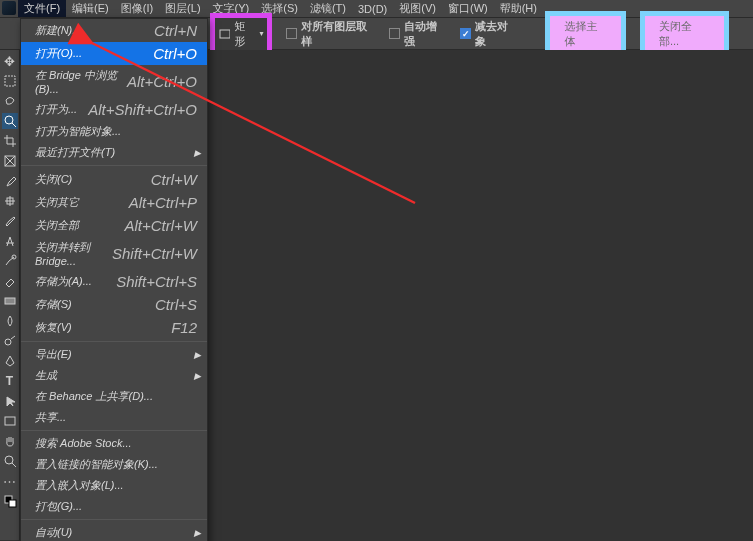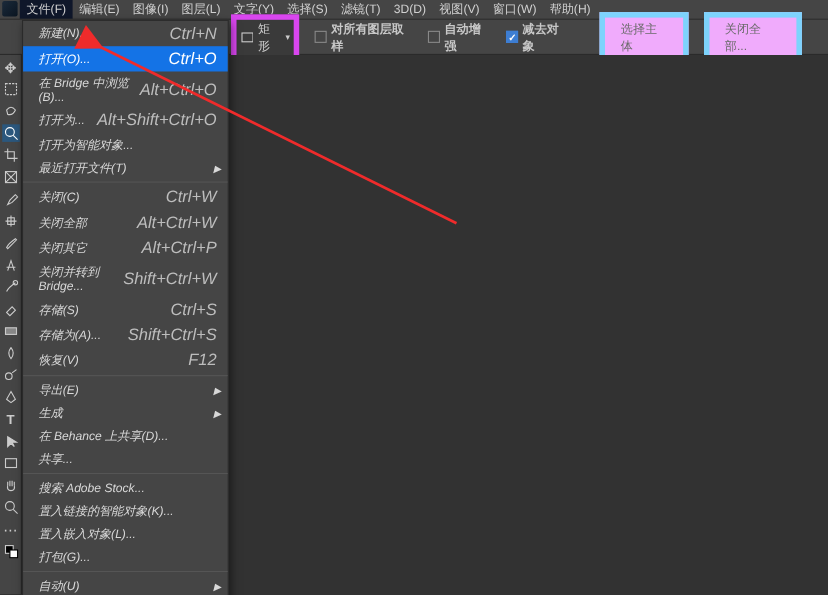--- a/index.html
+++ b/index.html
@@ -331,38 +331,38 @@
     <div class="mi">
       <span>最近打开文件(T)</span>
       <span class="arr">▶</span>
     </div>
     <div class="sep"></div>
     <div class="mi">
       <span>关闭(C)</span>
       <span class="sc">Ctrl+W</span>
     </div>
     <div class="mi">
+      <span>关闭其它</span>
+      <span class="sc">Alt+Ctrl+P</span>
+    </div>
+    <div class="mi">
       <span>关闭全部</span>
       <span class="sc">Alt+Ctrl+W</span>
     </div>
     <div class="mi">
-      <span>关闭其它</span>
-      <span class="sc">Alt+Ctrl+P</span>
-    </div>
-    <div class="mi">
       <span>关闭并转到 Bridge...</span>
       <span class="sc">Shift+Ctrl+W</span>
     </div>
     <div class="mi">
+      <span>存储为(A)...</span>
+      <span class="sc">Shift+Ctrl+S</span>
+    </div>
+    <div class="mi">
       <span>存储(S)</span>
       <span class="sc">Ctrl+S</span>
-    </div>
-    <div class="mi">
-      <span>存储为(A)...</span>
-      <span class="sc">Shift+Ctrl+S</span>
     </div>
     <div class="mi">
       <span>恢复(V)</span>
       <span class="sc">F12</span>
     </div>
     <div class="sep"></div>
     <div class="mi">
       <span>导出(E)</span>
       <span class="arr">▶</span>
     </div>

